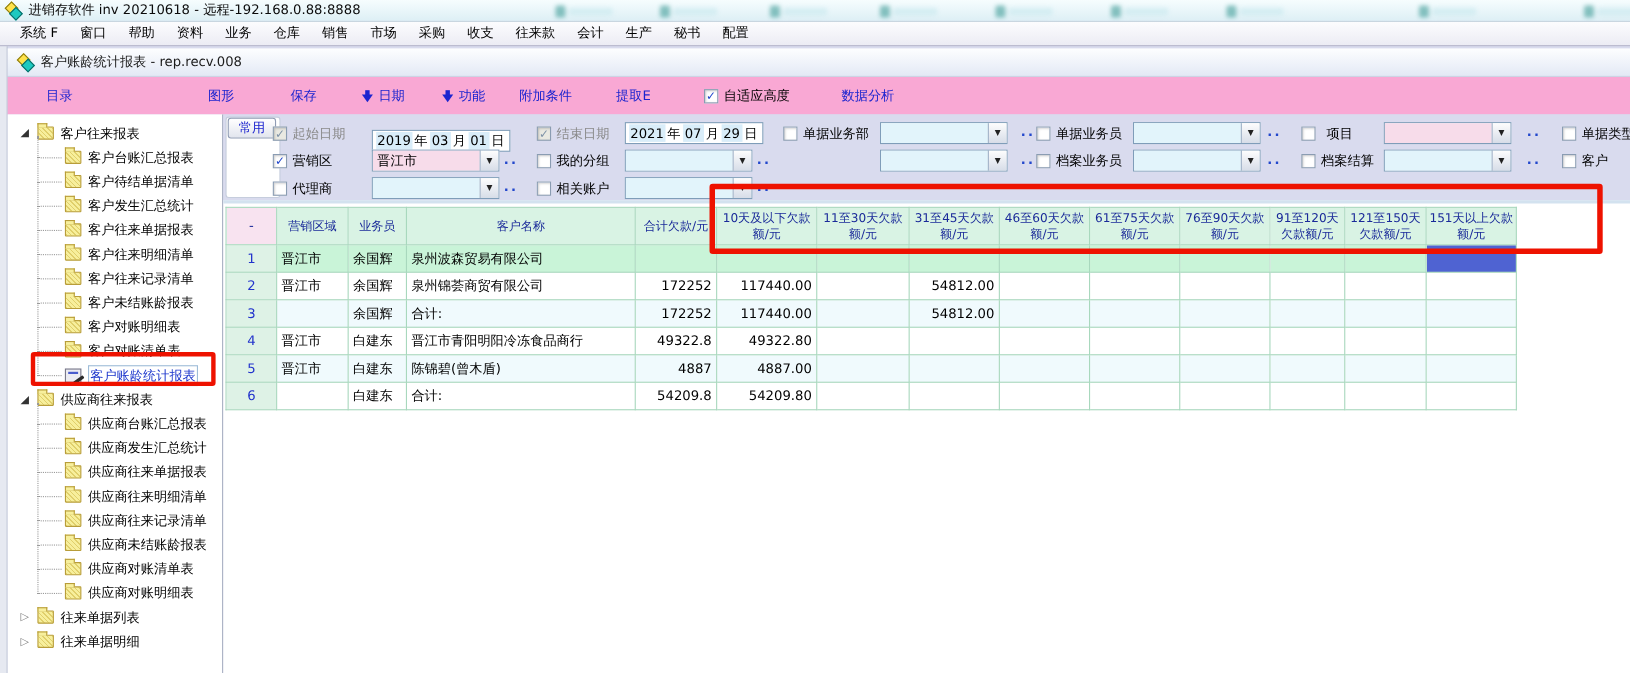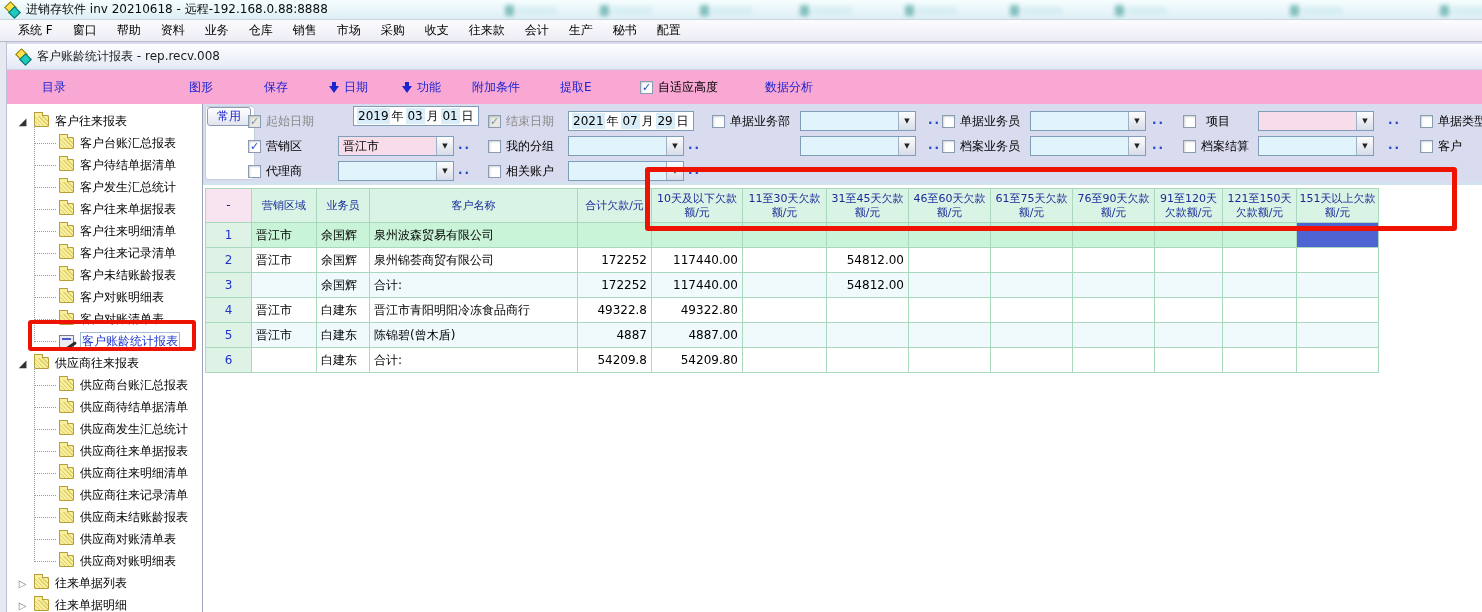--- a/index.html
+++ b/index.html
@@ -263,24 +263,20 @@
         <span class="folder"></span>
         <span class="tree-label">供应商往来报表</span>
       </div>
       <div class="kids">
         <div class="tree-row child">
           <span class="folder"></span>
           <span class="tree-label">供应商台账汇总报表</span>
         </div>
         <div class="tree-row child">
           <span class="folder"></span>
-          <span class="tree-label">供应商待结单据清单</span>
-        </div>
-        <div class="tree-row child">
-          <span class="folder"></span>
           <span class="tree-label">供应商发生汇总统计</span>
         </div>
         <div class="tree-row child">
           <span class="folder"></span>
           <span class="tree-label">供应商往来单据报表</span>
         </div>
         <div class="tree-row child">
           <span class="folder"></span>
           <span class="tree-label">供应商往来明细清单</span>
         </div>
@@ -313,21 +309,21 @@
       </div>
     </div>
 
   <div class="filter-panel" id="filterPanel">
     <div class="cmn-strip"></div>
     <div class="cmn-btn">常用</div>
   <div class="f-item" style="left: 45px; top: 6px;">
         <span class="cb checked disabled"></span>
         <span class="f-label disabled">起始日期</span>
       </div>
-      <div class="dategrp" style="left: 135px; top: 2px; margin-left: 15px;">
+      <div class="dategrp" style="left: 135px; top: 14px;">
         <span class="dseg y">2019</span>
         <span class="dunit">年</span>
         <span class="dseg md">03</span>
         <span class="dunit">月</span>
         <span class="dseg md">01</span>
         <span class="dunit">日</span>
       </div>
       <div class="f-item" style="left: 285px; top: 6px;">
         <span class="cb checked disabled"></span>
         <span class="f-label disabled">结束日期</span>

